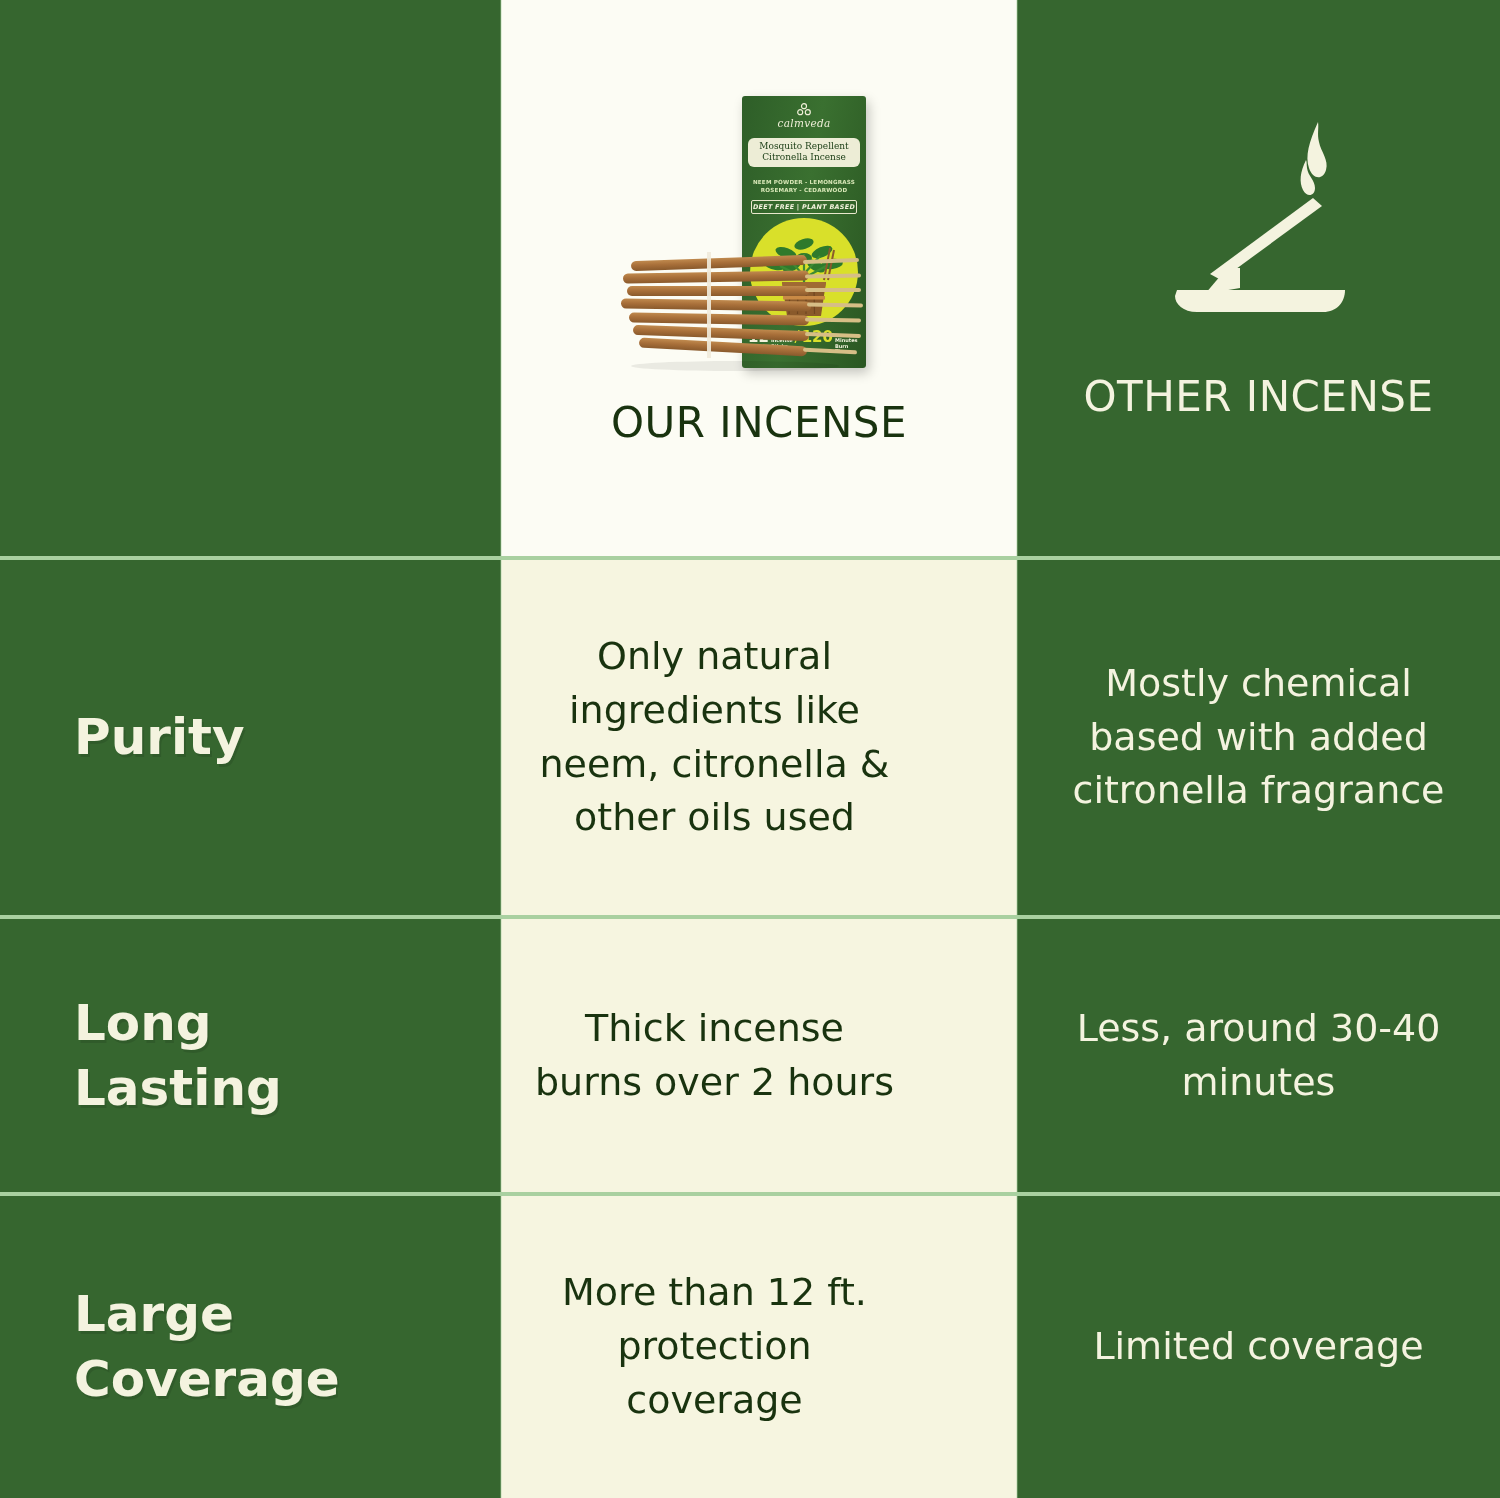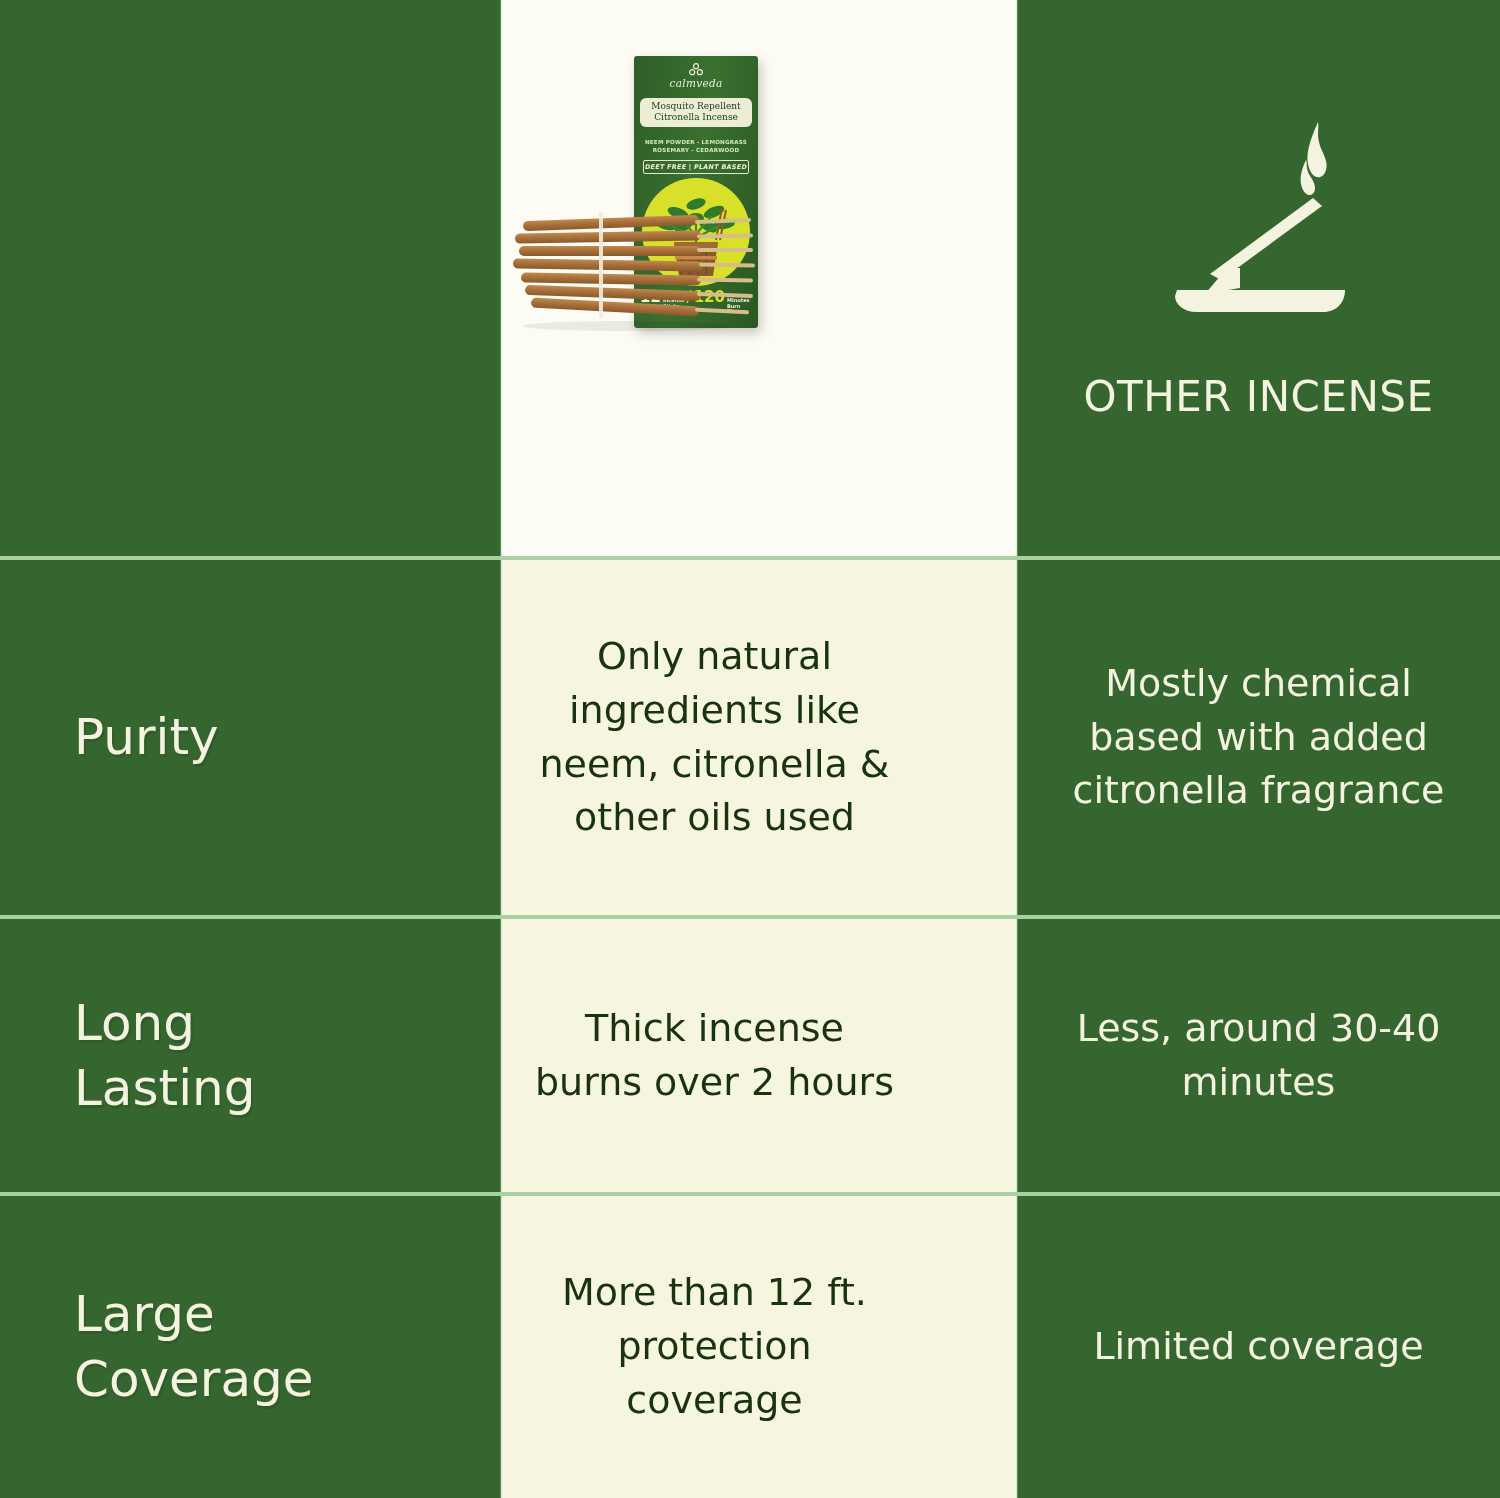--- a/index.html
+++ b/index.html
@@ -94,22 +94,22 @@
     letter-spacing: 0.5px;
     text-shadow: 2px 3px 0 rgba(0,0,0,0.10);
     margin: 0;
   }
 
   
   .our-header {
     left: 501px; top: 0; width: 516px; height: 556px;
     flex-direction: column;
     justify-content: flex-start;
-    align-items: flex-start;
-    padding-top: 52px;
+    align-items: center;
+    padding-top: 92px;
   }
   .product-shot {
     position: relative;
     width: 300px;
     height: 300px;
     margin-bottom: 6px;
   }
   .our-label {
     font-family: "DejaVu Sans", sans-serif;
     font-weight: 400;
@@ -137,21 +137,21 @@
     white-space: nowrap;
     margin-top: 14px;
   }
 
   
   .feature-label {
     left: 0; width: 501px;
     padding-left: 74px;
     box-sizing: border-box;
     font-family: "DejaVu Sans", sans-serif;
-    font-weight: 400;
+    font-weight: 700;
     font-size: 50px;
     line-height: 1.3;
     color: #F4F3DF;
     text-shadow: 2px 3px 0 rgba(0,0,0,0.10);
   }
 
   
   .val-mid {
     left: 501px; width: 427px;
     padding: 0 30px;
@@ -379,20 +379,21 @@
           <rect x="190" y="93" width="56" height="4" rx="2" fill="#D6BE86" transform="rotate(2 218 95)"></rect>
 
           <rect x="24" y="102" width="168" height="10" rx="5" fill="url(#stk)" transform="rotate(3 108 107)"></rect>
           <rect x="188" y="109" width="54" height="4" rx="2" fill="#D6BE86" transform="rotate(3 215 111)"></rect>
         </g>
         <rect x="92" y="12" width="4" height="106" fill="#F0EADA" opacity="0.92"></rect>
         <ellipse cx="120" cy="126" rx="104" ry="5" fill="#000" opacity="0.07"></ellipse>
       </svg>
 
     </div>
+    <div class="our-label">OUR INCENSE</div>
   </div>
 
   <div class="cell other-header">
     <svg class="burner-icon" viewBox="0 0 300 250">
 
       <path d="M209 14 C200 34 196 48 200 60 C204 72 214 72 217 62 C220 52 212 44 210 34 C208 26 210 20 209 14 Z" fill="#F4F3DF"></path>
       <path d="M197 52 C191 64 190 74 194 82 C198 90 206 88 206 80 C206 72 199 68 198 60 C197.5 56 198 54 197 52 Z" fill="#F4F3DF"></path>
 
       <path d="M204 90 L213 98 L112 172 L101 166 Z" fill="#F4F3DF"></path>
 

